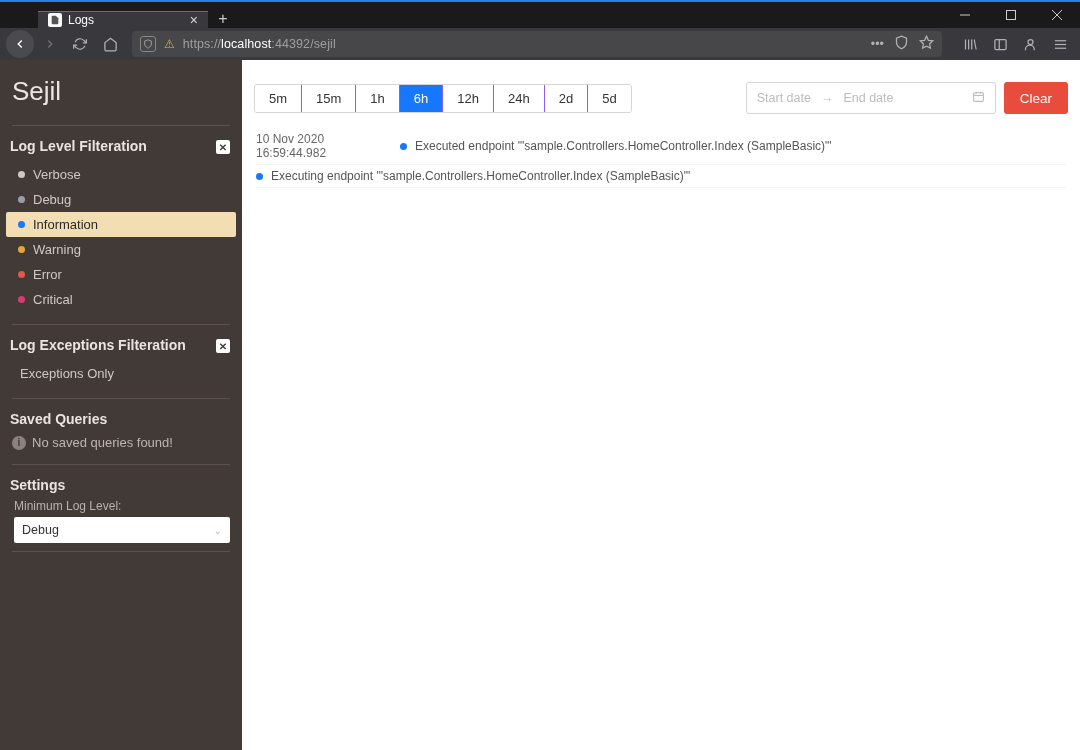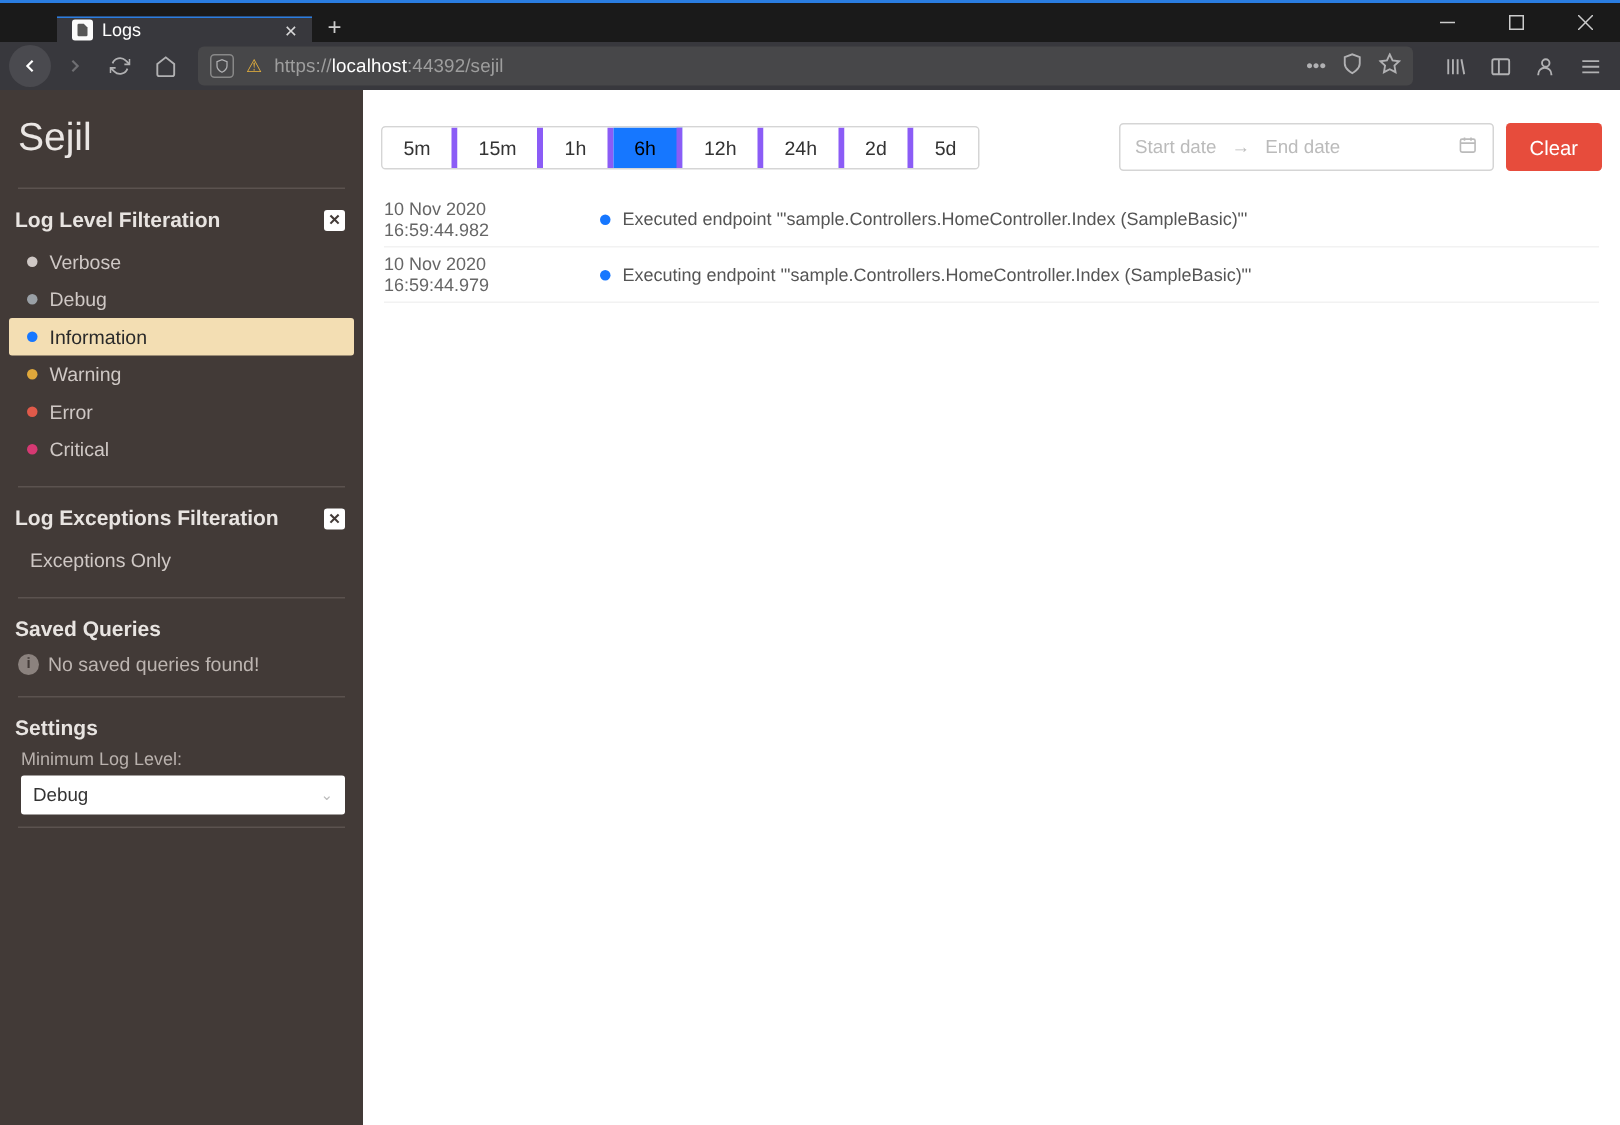--- a/index.html
+++ b/index.html
@@ -52,23 +52,23 @@
 
 .query-row { display:flex; gap:8px; align-items:stretch; }
 .query-input { flex:1; border:1px solid #d5d5d5; border-radius:3px; height:32px; padding: 0 10px; font-family: ui-monospace, Menlo, Consolas, monospace; font-size:13px; color:#333; display:flex; align-items:center; white-space:nowrap; overflow:hidden; }
 .btn { height:32px; border-radius:3px; display:flex; align-items:center; justify-content:center; font-size:13.5px; padding: 0 16px; color:#fff; }
 .btn.search { background:#2f8f3a; width:36px; padding:0; }
 .btn.save { background:#1677ff; min-width:64px; }
 .btn.clear { background:#e74c3c; min-width:64px; }
 
 .filters-row { margin-top:10px; display:flex; align-items:center; gap:8px; }
 .range-group { display:flex; border:1px solid #d5d5d5; border-radius:3px; overflow:hidden; }
-.range-btn { padding: 6px 14px; font-size:13px; color:#333; border-right:4px solid #8b5cf6; background:#fff; }
+.range-btn { padding: 6px 14px; font-size:13px; color:#333; border-right:1px solid #8b5cf6; background:#fff; }
 .range-btn:last-child { border-right:none; }
-.range-btn.active { background:#1677ff; color:#000000; }
+.range-btn.active { background:#1677ff; color:#ffffff; }
 .date-range { margin-left:auto; border:1px solid #d5d5d5; border-radius:3px; height:32px; display:flex; align-items:center; padding:0 10px; gap:10px; min-width:250px; color:#bbb; font-size:12.5px; }
 .date-range .arrow { color:#bbb; }
 .date-range .cal { margin-left:auto; color:#bbb; }
 
 .log-table { margin-top: 14px; padding: 0 2px; }
 .log-row { display:flex; align-items:center; gap:14px; font-size:12px; color:#555; padding: 4px 0; border-bottom:1px solid #f2f2f2; }
 .log-ts { width:130px; color:#666; }
 .log-msg { display:flex; align-items:center; gap:8px; }
 .log-msg .dot { width:7px; height:7px; }
 
@@ -285,21 +285,20 @@
 
       <div class="log-table" id="log-table">
           <div class="log-row">
             <div class="log-ts">10 Nov 2020 16:59:44.982</div>
     <div class="log-msg">
               <span class="dot" style="background:#1677ff"></span>
     <span>Executed endpoint '"sample.Controllers.HomeController.Index (SampleBasic)"'</span>
             </div>
           </div>
           <div class="log-row">
-            <div class="log-ts">10 Nov 2020 16:59:44.979</div>
     <div class="log-msg">
               <span class="dot" style="background:#1677ff"></span>
     <span>Executing endpoint '"sample.Controllers.HomeController.Index (SampleBasic)"'</span>
             </div>
           </div>
         </div>
     </div>
   </main>
 </div>
 

